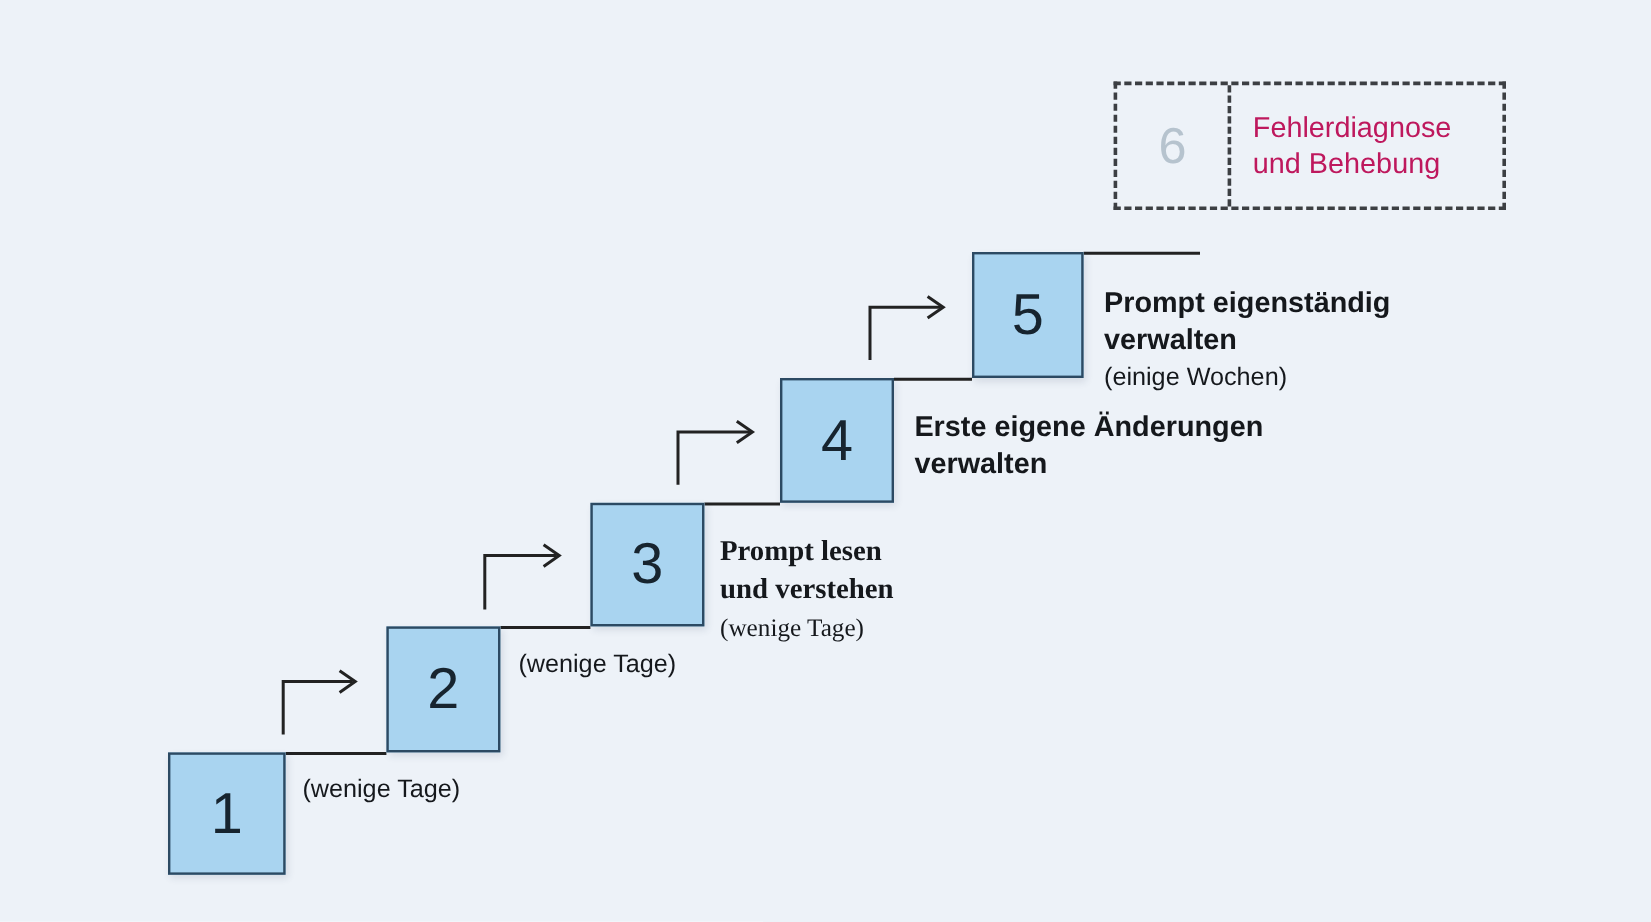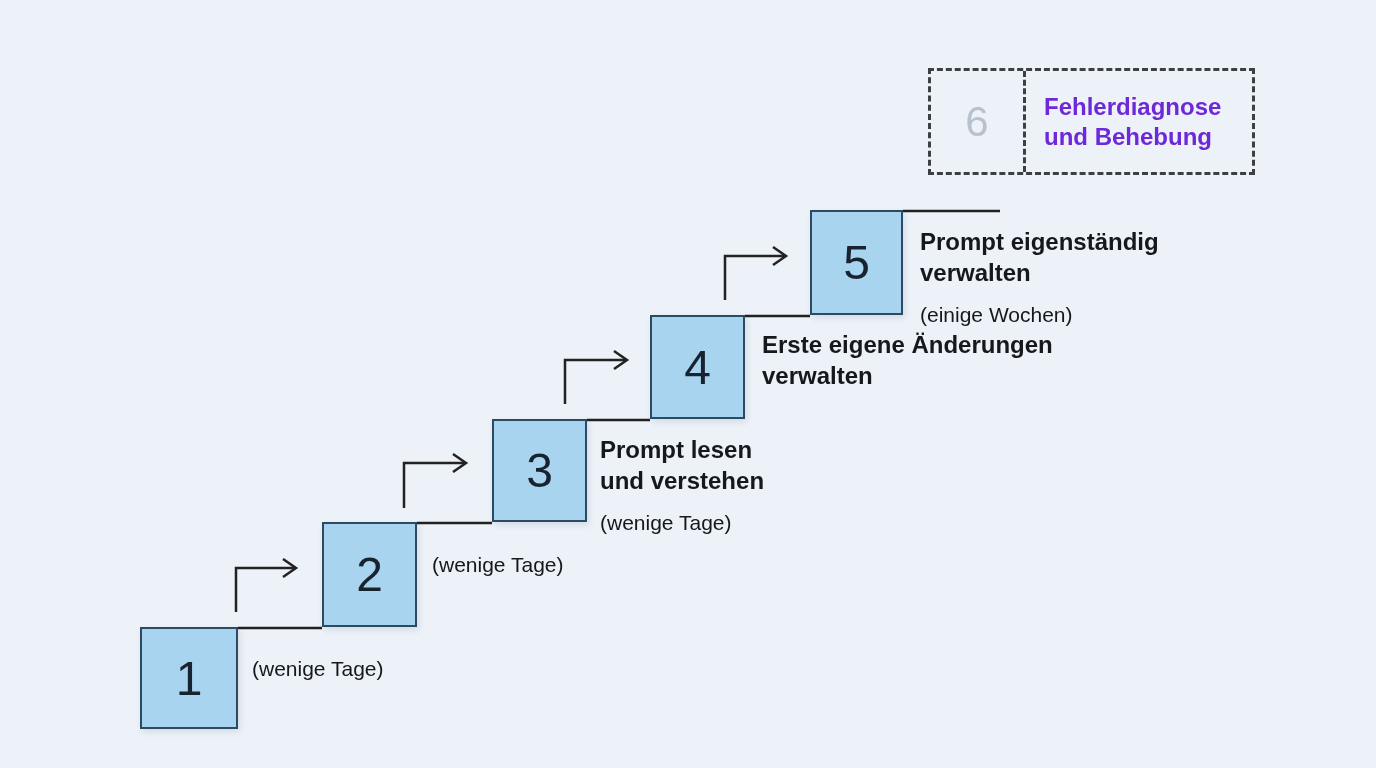--- a/index.html
+++ b/index.html
@@ -31,34 +31,35 @@
   .box-1 { left: 140px; top: 627px; width: 98px; height: 102px; }
   .box-2 { left: 322px; top: 522px; width: 95px; height: 105px; }
   .box-3 { left: 492px; top: 419px; width: 95px; height: 103px; }
   .box-4 { left: 650px; top: 315px; width: 95px; height: 104px; }
   .box-5 { left: 810px; top: 210px; width: 93px; height: 105px; }
 
   
   .step-label { position: absolute; color: #15181c; }
   .label-1 { left: 252px; top: 642px; }
   .label-2 { left: 432px; top: 538px; }
-  .label-3 { left: 600px; top: 434px; }
+  .label-3 { left: 600px; top: 434px; font-family: Liberation Serif, serif; }
   .label-4 { left: 762px; top: 329px; }
   .label-5 { left: 920px; top: 226px; }
   .step-title {
     font-size: 24px;
     line-height: 31px;
     font-weight: 700;
     white-space: pre-line;
+    margin-top: 11px;
   }
   .step-duration {
     font-size: 21px;
     line-height: 30px;
     font-weight: 400;
-    margin-top: 12px;
+    margin-top: 1px;
   }
 
   
   #lines-svg {
     position: absolute;
     left: 0;
     top: 0;
     pointer-events: none;
   }
 
@@ -88,22 +89,22 @@
     width: 0;
     border-left: 3px dashed #3c3f43;
   }
   .future-text {
     flex: 1;
     display: flex;
     align-items: center;
     padding-left: 18px;
     font-size: 24px;
     line-height: 30px;
-    font-weight: 700;
-    color: #6d28d9;
+    font-weight: 400;
+    color: #be185d;
     white-space: pre-line;
   }
 </style>
 </head>
 <body>
 
 <div id="stage">
 
   <svg id="lines-svg" width="1376" height="768" viewBox="0 0 1376 768">
     <g stroke="#222222" stroke-width="2.5" fill="none">

